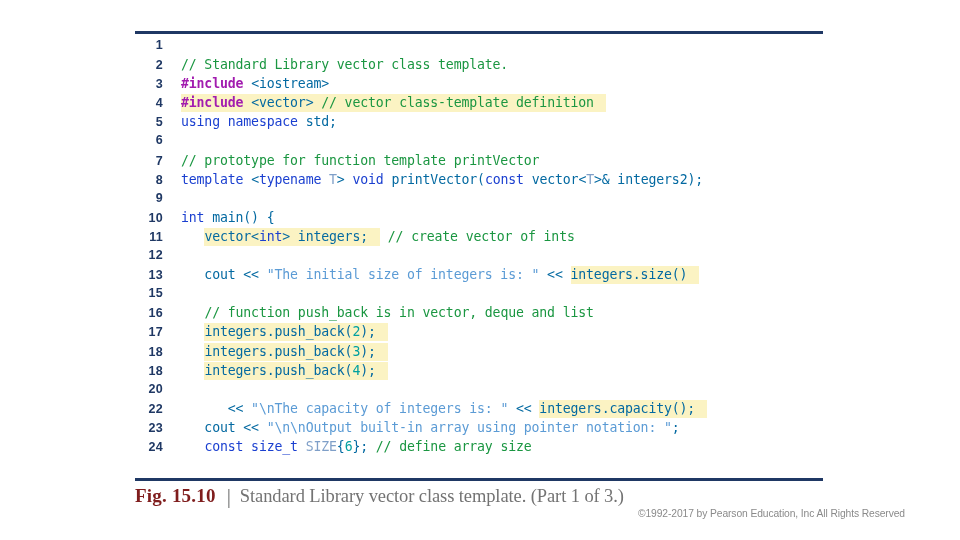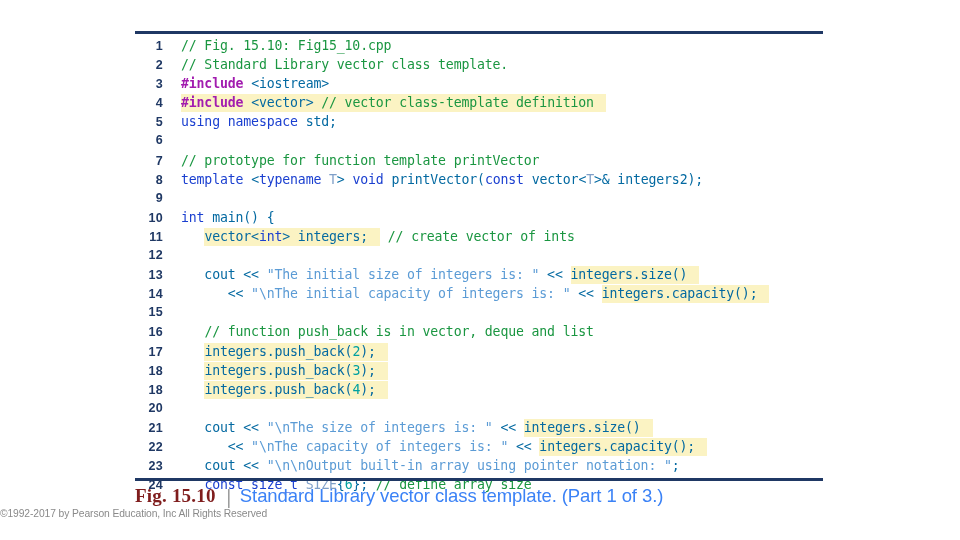--- a/index.html
+++ b/index.html
@@ -107,50 +107,49 @@
     margin: 0 9px 0 11px;
     color: #6f7070;
     font-family: "Liberation Serif", serif;
     font-size: 21px;
     font-weight: normal;
     line-height: 1;
     position: relative;
     top: 1px;
   }
   #fig-caption {
-    font-family: Liberation Sans, sans-serif;
+    font-family: Liberation Serif, serif;
     font-size: 18.5px;
-    color: #3b82f6;
+    color: #737373;
     letter-spacing: -0.1px;
   }
 
   #copyright {
     position: absolute;
     left: 0;
     top: 508px;
-    width: 804px;
-    text-align: left;
+    width: 905px;
+    text-align: right;
     font-family: "Liberation Sans", sans-serif;
     font-size: 10.3px;
     color: #8a8a8a;
     letter-spacing: -0.1px;
   }
 </style>
 </head>
 <body>
 
 <div id="slide">
 
   <div class="rule rule-top"></div>
 
   <div id="code-listing">
 
     <div class="code-line">
       <span class="lineno">1</span>
-      <span class="code-text"><span class="t-cmt">// Fig. 15.10: Fig15_10.cpp</span></span>
     </div>
 
     <div class="code-line">
       <span class="lineno">2</span>
       <span class="code-text"><span class="t-cmt">// Standard Library vector class template.</span></span>
     </div>
 
     <div class="code-line">
       <span class="lineno">3</span>
       <span class="code-text"><span class="t-pre">#include</span> <span class="t-pln">&lt;iostream&gt;</span></span>
@@ -199,24 +198,20 @@
     <div class="code-line">
       <span class="lineno">12</span>
       <span class="code-text"></span>
     </div>
 
     <div class="code-line">
       <span class="lineno">13</span>
       <span class="code-text"><span class="t-pln">   cout &lt;&lt; </span><span class="t-str">"The initial size of integers is: "</span><span class="t-pln"> &lt;&lt; </span><span class="hl"><span class="t-pln">integers.size()</span></span></span>
     </div>
 
-    <div class="code-line">
-      <span class="lineno">14</span>
-      <span class="code-text"><span class="t-pln">      &lt;&lt; </span><span class="t-str">"\nThe initial capacity of integers is: "</span><span class="t-pln"> &lt;&lt; </span><span class="hl"><span class="t-pln">integers.capacity();</span></span></span>
-    </div>
 
     <div class="code-line">
       <span class="lineno">15</span>
       <span class="code-text"></span>
     </div>
 
     <div class="code-line">
       <span class="lineno">16</span>
       <span class="code-text"><span class="t-pln">   </span><span class="t-cmt">// function push_back is in vector, deque and list</span></span>
     </div>
@@ -234,24 +229,20 @@
     <div class="code-line">
       <span class="lineno">18</span>
       <span class="code-text"><span class="t-pln">   </span><span class="hl"><span class="t-pln">integers.push_back(</span><span class="t-num">4</span><span class="t-pln">);</span></span></span>
     </div>
 
     <div class="code-line">
       <span class="lineno">20</span>
       <span class="code-text"></span>
     </div>
 
-    <div class="code-line">
-      <span class="lineno">21</span>
-      <span class="code-text"><span class="t-pln">   cout &lt;&lt; </span><span class="t-str">"\nThe size of integers is: "</span><span class="t-pln"> &lt;&lt; </span><span class="hl"><span class="t-pln">integers.size()</span></span></span>
-    </div>
 
     <div class="code-line">
       <span class="lineno">22</span>
       <span class="code-text"><span class="t-pln">      &lt;&lt; </span><span class="t-str">"\nThe capacity of integers is: "</span><span class="t-pln"> &lt;&lt; </span><span class="hl"><span class="t-pln">integers.capacity();</span></span></span>
     </div>
 
     <div class="code-line">
       <span class="lineno">23</span>
       <span class="code-text"><span class="t-pln">   cout &lt;&lt; </span><span class="t-str">"\n\nOutput built-in array using pointer notation: "</span><span class="t-pln">;</span></span>
     </div>

